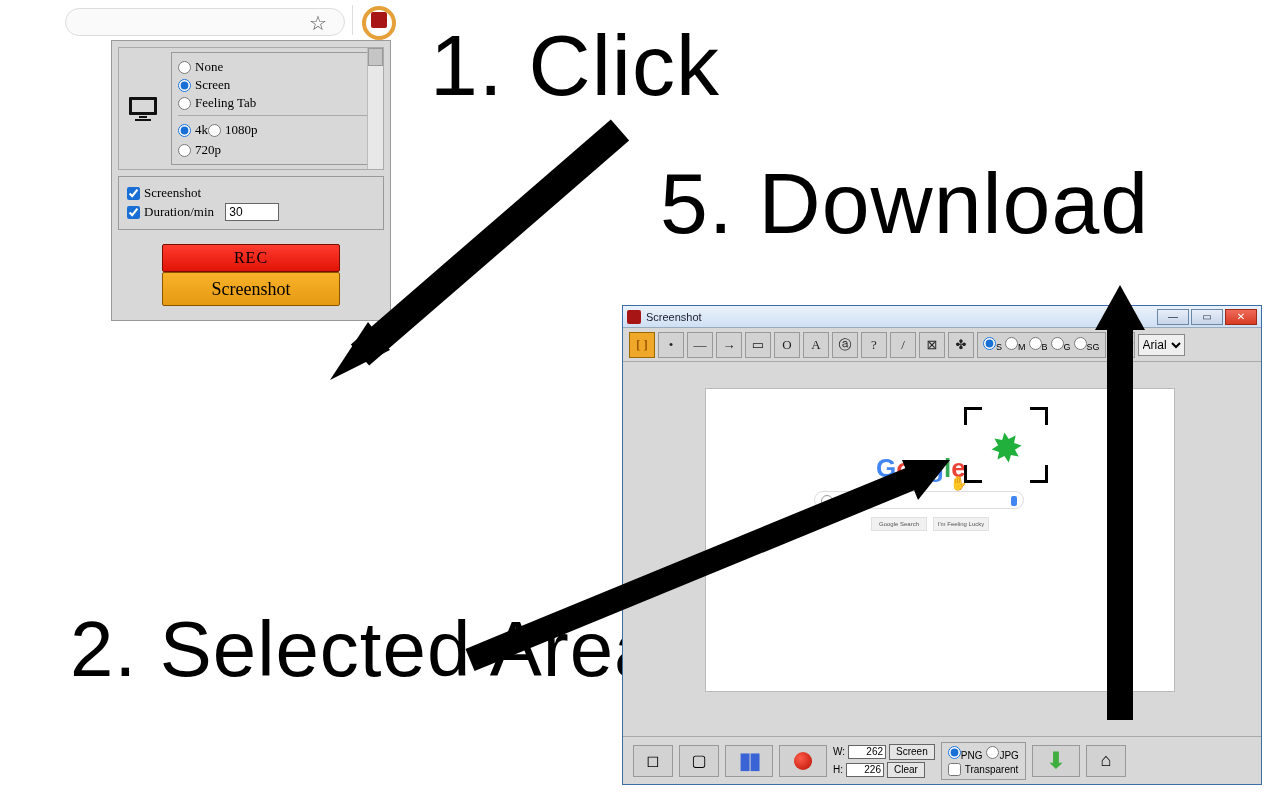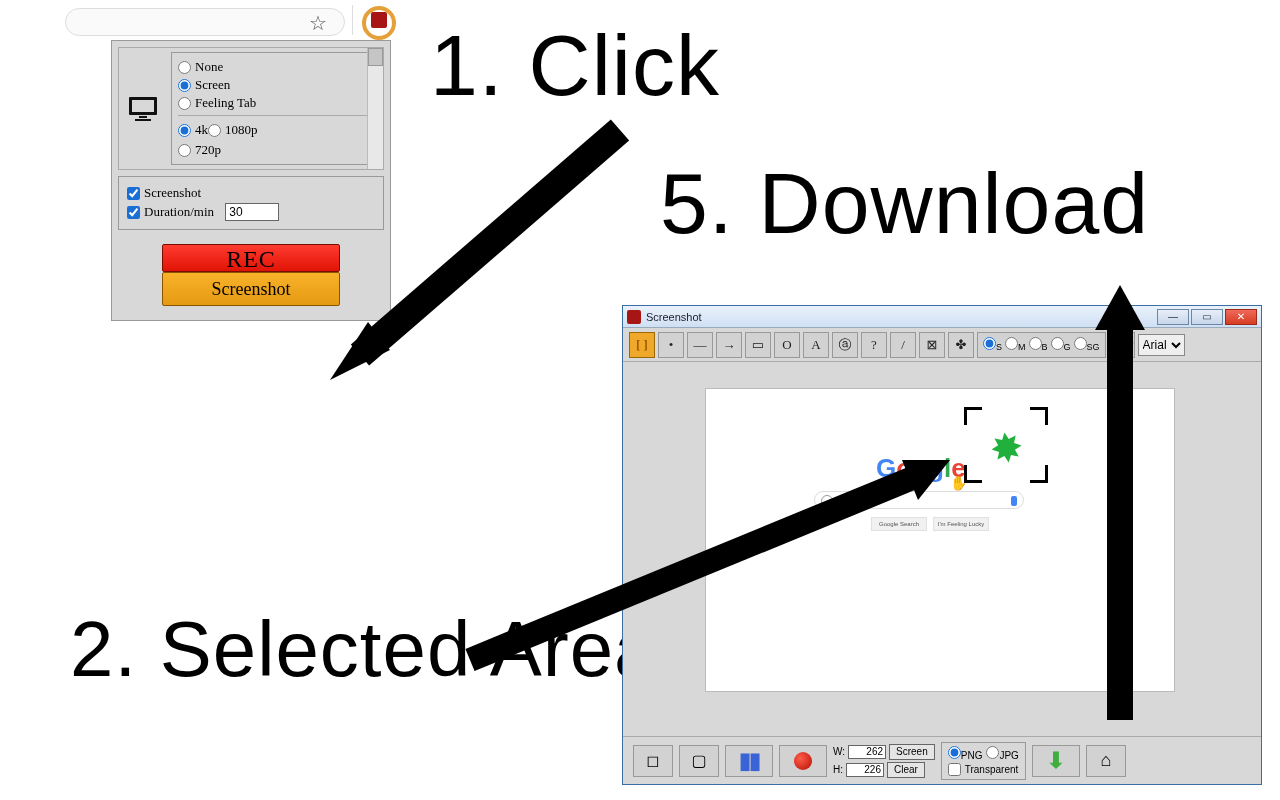--- a/index.html
+++ b/index.html
@@ -20,21 +20,21 @@
   .panel{position:absolute;left:111px;top:40px;width:280px;background:#d8d8d8;border:1px solid #999}
   .panel .section{background:#d8d8d8;border:1px solid #aaa;margin:6px;padding:4px 4px 4px 4px;position:relative}
   .panel .section .icon-col{position:absolute;left:0;top:0;bottom:0;width:48px;display:flex;align-items:center;justify-content:center}
   .panel .section .opts{margin-left:48px;background:#d8d8d8;border:1px solid #999;padding:4px 6px;font-size:13px;color:#000;font-family:Georgia,serif}
   .chk-row,.rad-row{display:flex;align-items:center;gap:4px;margin:2px 0}
   input[type=checkbox],input[type=radio]{margin:0;accent-color:#1a6fd6}
   .hr{border-top:1px solid #aaa;margin:4px 0}
   .timing{margin:6px;border:1px solid #999;padding:6px 8px;font-size:13px;font-family:Georgia,serif}
   .timing input[type=text]{width:54px;text-align:left;border:1px solid #666;font-size:12px;padding:1px 3px}
   .btns{padding:8px 50px 14px}
-  .rec-btn{width:100%;height:28px;background:linear-gradient(#ff3b2f,#e01406);border:1px solid #7a0c00;color:#000;font-family:Georgia,serif;font-size:24px;letter-spacing:1px;border-radius:2px;cursor:pointer}
+  .rec-btn{width:100%;height:28px;background:linear-gradient(#ff3b2f,#e01406);border:1px solid #7a0c00;color:#000;font-family:Georgia,serif;font-size:16px;letter-spacing:1px;border-radius:2px;cursor:pointer}
   .ss-btn{width:100%;height:34px;background:linear-gradient(#f8b22a,#e59a12);border:1px solid #8a5500;color:#000;font-family:Georgia,serif;font-size:18px;border-radius:2px;margin-top:0;cursor:pointer}
   .scroll-rail{position:absolute;right:0;top:0;bottom:0;width:16px;background:#e8e8e8;border-left:1px solid #bbb}
   .scroll-thumb{position:absolute;top:0;left:0;right:0;height:18px;background:#c5c5c5;border:1px solid #999}
 
   
   .win{position:absolute;left:622px;top:305px;width:640px;height:480px;border:1px solid #3a6ea5}
   .titlebar{height:22px;background:linear-gradient(#eaf2fb,#cfe0f4);display:flex;align-items:center;font-size:11px;color:#223;padding:0 4px;border-bottom:1px solid #9ab}
   .titlebar .ticon{width:14px;height:14px;background:#a81515;border-radius:2px;margin-right:5px}
   .titlebar .spacer{flex:1}
   .winbtn{width:32px;height:16px;margin-left:2px;border:1px solid #6a87a5;background:linear-gradient(#e8eef8,#c8d6ea);display:flex;align-items:center;justify-content:center;font-size:10px;color:#234;cursor:pointer}

